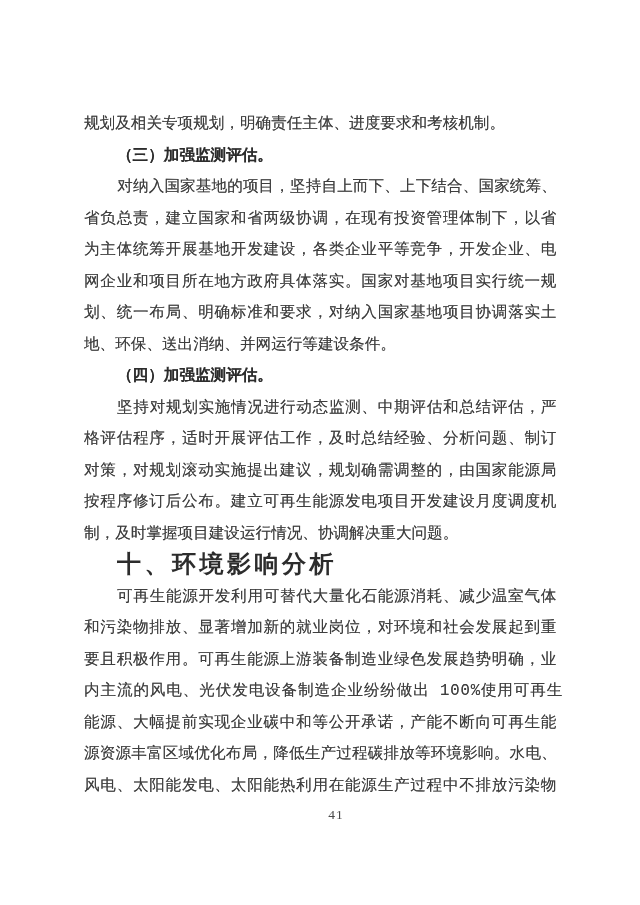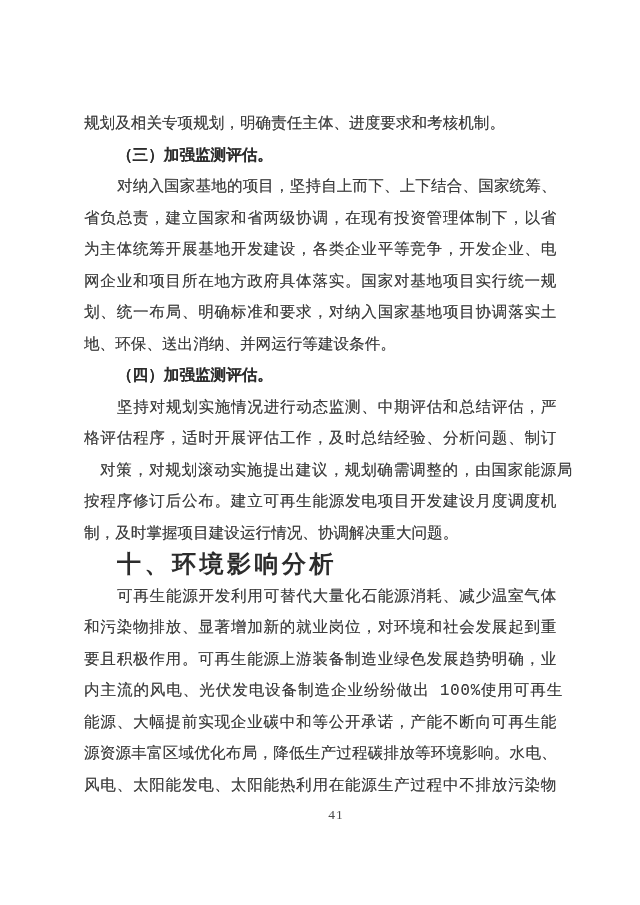--- a/index.html
+++ b/index.html
@@ -27,21 +27,21 @@
   }
   .line{
     height:31.5px;
     line-height:31.5px;
     font-size:15.6px;
     white-space:nowrap;
     text-shadow:0 0 0.5px rgba(62,62,62,0.65);
   }
   .line.full{text-align:left;}
   .line.end{text-align:left;}
-  .line.first{text-indent:var(--indent);}
+  .line.first{text-indent:var(--indent);text-align:right;}
   .line.sub{
     font-weight:bold;
     text-indent:var(--indent);
     color:var(--heading);
   }
   .line.h1{
     font-family:"Liberation Sans","DejaVu Sans",sans-serif;
     font-weight:bold;
     font-size:24px;
     letter-spacing:3.5px;
@@ -71,21 +71,21 @@
       <div class="line sub"><span>（三）加强监测评估。</span></div>
       <div class="line first"><span style="letter-spacing: 0.11px;">对纳入国家基地的项目，坚持自上而下、上下结合、国家统筹、</span></div>
       <div class="line full"><span style="letter-spacing: 0.72px;">省负总责，建立国家和省两级协调，在现有投资管理体制下，以省</span></div>
       <div class="line full"><span style="letter-spacing: 0.72px; text-align: right;">为主体统筹开展基地开发建设，各类企业平等竞争，开发企业、电</span></div>
       <div class="line full"><span style="letter-spacing: 0.72px;">网企业和项目所在地方政府具体落实。国家对基地项目实行统一规</span></div>
       <div class="line full"><span style="letter-spacing: 0.72px;">划、统一布局、明确标准和要求，对纳入国家基地项目协调落实土</span></div>
       <div class="line end"><span>地、环保、送出消纳、并网运行等建设条件。</span></div>
       <div class="line sub"><span>（四）加强监测评估。</span></div>
       <div class="line first"><span style="letter-spacing: 0.7px;">坚持对规划实施情况进行动态监测、中期评估和总结评估，严</span></div>
       <div class="line full"><span style="letter-spacing: 0.72px;">格评估程序，适时开展评估工作，及时总结经验、分析问题、制订</span></div>
-      <div class="line full"><span style="letter-spacing: 0.72px; margin-left: 16px;">对策，对规划滚动实施提出建议，规划确需调整的，由国家能源局</span></div>
+      <div class="line full"><span style="letter-spacing: 0.72px;">对策，对规划滚动实施提出建议，规划确需调整的，由国家能源局</span></div>
       <div class="line full"><span style="letter-spacing: 0.72px;">按程序修订后公布。建立可再生能源发电项目开发建设月度调度机</span></div>
       <div class="line end"><span>制，及时掌握项目建设运行情况、协调解决重大问题。</span></div>
       <div class="line h1"><span>十、环境影响分析</span></div>
       <div class="line first"><span style="letter-spacing: 0.7px;">可再生能源开发利用可替代大量化石能源消耗、减少温室气体</span></div>
       <div class="line full"><span style="letter-spacing: 0.72px;">和污染物排放、显著增加新的就业岗位，对环境和社会发展起到重</span></div>
       <div class="line full"><span style="letter-spacing: 0.72px;">要且积极作用。可再生能源上游装备制造业绿色发展趋势明确，业</span></div>
       <div class="line full"><span style="letter-spacing: 0.87px; font-family: Liberation Mono, monospace;">内主流的风电、光伏发电设备制造企业纷纷做出 100%使用可再生</span></div>
       <div class="line full"><span style="letter-spacing: 0.72px;">能源、大幅提前实现企业碳中和等公开承诺，产能不断向可再生能</span></div>
       <div class="line full"><span style="letter-spacing: 0.17px;">源资源丰富区域优化布局，降低生产过程碳排放等环境影响。水电、</span></div>
       <div class="line full"><span style="letter-spacing: 0.72px;">风电、太阳能发电、太阳能热利用在能源生产过程中不排放污染物</span></div>

